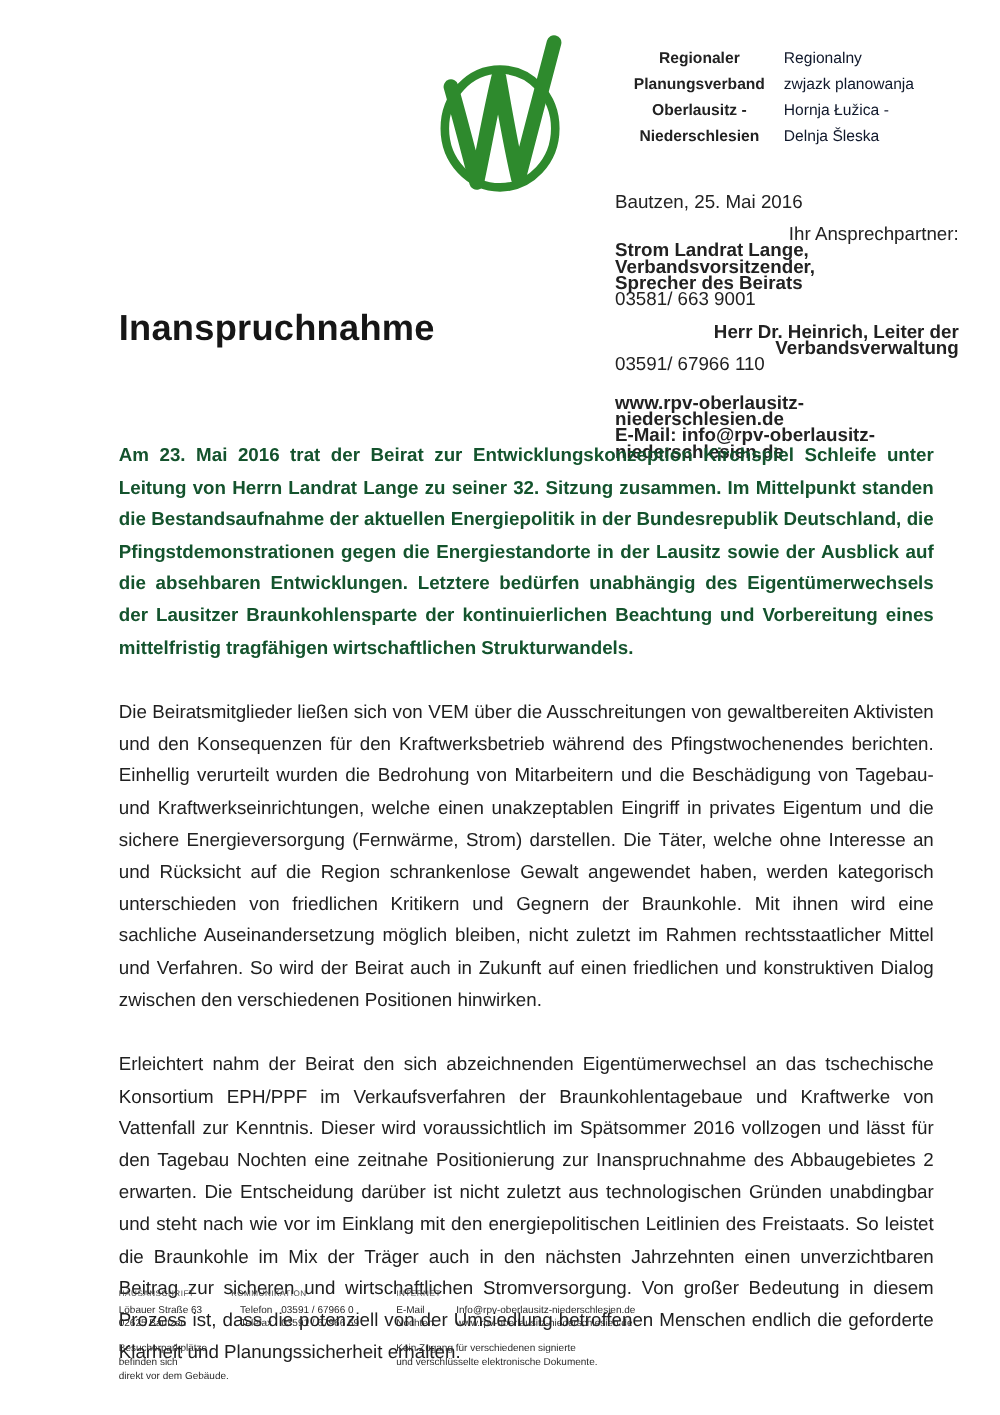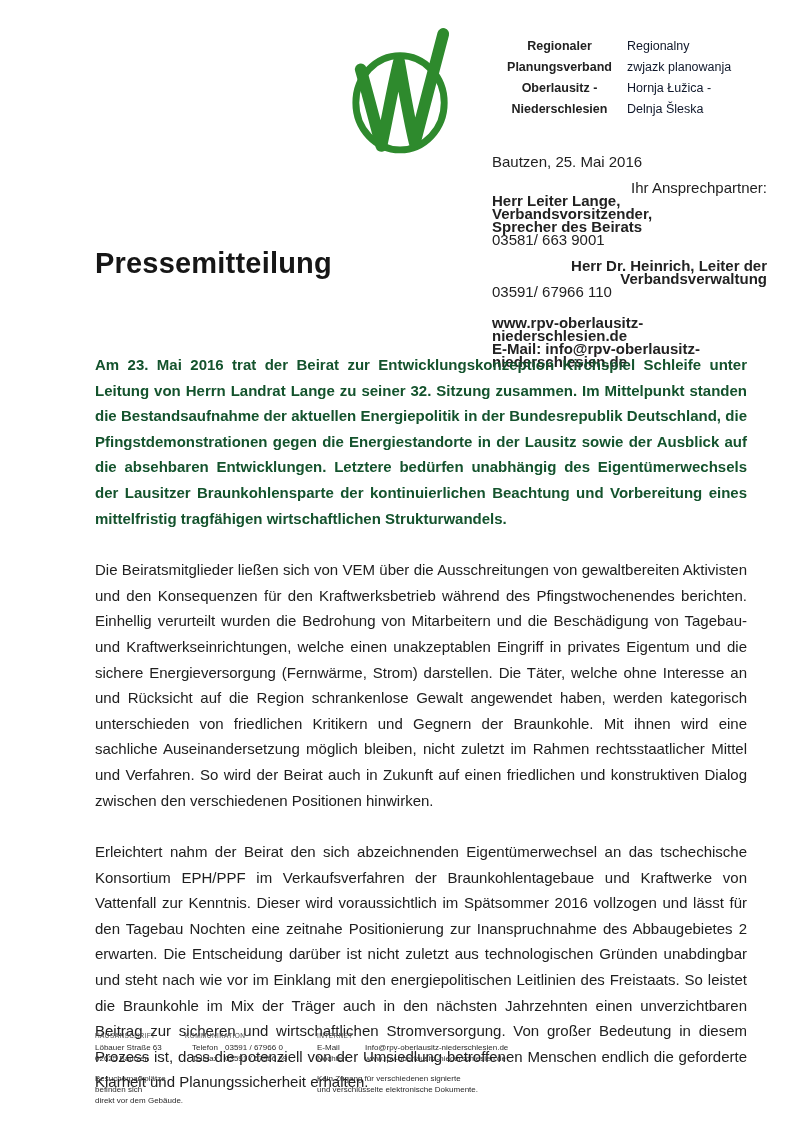--- a/index.html
+++ b/index.html
@@ -95,30 +95,30 @@
       <div>Regionalny</div>
       <div>zwjazk planowanja</div>
       <div>Hornja Łužica -</div>
       <div>Delnja Šleska</div>
     </div>
   </div>
 
   <div class="contact-block">
     <div>Bautzen, 25. Mai 2016</div>
     <div class="gap">Ihr Ansprechpartner:</div>
-    <div class="b">Herr Leiter Lange, Verbandsvorsitzender,</div>
+    <div class="b">Strom Landrat Lange, Verbandsvorsitzender,</div>
     <div class="b">Sprecher des Beirats</div>
     <div>03581/ 663 9001</div>
     <div class="b gap">Herr Dr. Heinrich, Leiter der Verbandsverwaltung</div>
     <div>03591/ 67966 110</div>
     <div class="b gap-lg">www.rpv-oberlausitz-niederschlesien.de</div>
     <div class="b">E-Mail: info@rpv-oberlausitz-niederschlesien.de</div>
   </div>
 
-  <h1 class="doc-title">Pressemitteilung</h1>
+  <h1 class="doc-title">Inanspruchnahme</h1>
 
   <div class="body-text">
     <p class="lead" lang="de">Am 23. Mai 2016 trat der Beirat zur Entwicklungskonzeption Kirchspiel Schleife unter Leitung von Herrn Landrat Lange zu seiner 32. Sitzung zusammen. Im Mittelpunkt standen die Bestandsaufnahme der aktuellen Energiepolitik in der Bundesrepublik Deutschland, die Pfingstdemonstrationen gegen die Energiestandorte in der Lausitz sowie der Ausblick auf die absehbaren Entwicklungen. Letztere bedürfen unabhängig des Eigentümerwechsels der Lausitzer Braunkohlensparte der kontinuierlichen Beachtung und Vorbereitung eines mittelfristig tragfähigen wirtschaftlichen Strukturwandels.</p>
     <p lang="de">Die Beiratsmitglieder ließen sich von VEM über die Ausschreitungen von gewaltbereiten Aktivisten und den Konsequenzen für den Kraftwerksbetrieb während des Pfingstwochenendes berichten. Einhellig verurteilt wurden die Bedrohung von Mitarbeitern und die Beschädigung von Tagebau- und Kraftwerkseinrichtungen, welche einen unakzeptablen Eingriff in privates Eigentum und die sichere Energieversorgung (Fernwärme, Strom) darstellen. Die Täter, welche ohne Interesse an und Rücksicht auf die Region schrankenlose Gewalt angewendet haben, werden kategorisch unterschieden von friedlichen Kritikern und Gegnern der Braunkohle. Mit ihnen wird eine sachliche Auseinandersetzung möglich bleiben, nicht zuletzt im Rahmen rechtsstaatlicher Mittel und Verfahren. So wird der Beirat auch in Zukunft auf einen friedlichen und konstruktiven Dialog zwischen den verschiedenen Positionen hinwirken.</p>
     <p lang="de">Erleichtert nahm der Beirat den sich abzeichnenden Eigentümerwechsel an das tschechische Konsortium EPH/PPF im Verkaufsverfahren der Braunkohlentagebaue und Kraftwerke von Vattenfall zur Kenntnis. Dieser wird voraussichtlich im Spätsommer 2016 vollzogen und lässt für den Tagebau Nochten eine zeitnahe Positionierung zur Inanspruchnahme des Abbaugebietes 2 erwarten. Die Entscheidung darüber ist nicht zuletzt aus technologischen Gründen unabdingbar und steht nach wie vor im Einklang mit den energiepolitischen Leitlinien des Freistaats. So leistet die Braunkohle im Mix der Träger auch in den nächsten Jahrzehnten einen unverzichtbaren Beitrag zur sicheren und wirtschaftlichen Stromversorgung. Von großer Bedeutung in diesem Prozess ist, dass die potenziell von der Umsiedlung betroffenen Menschen endlich die geforderte Klarheit und Planungssicherheit erhalten.</p>
   </div>
 
   <div class="footer">
 
     <div class="f-col f-col-address">

